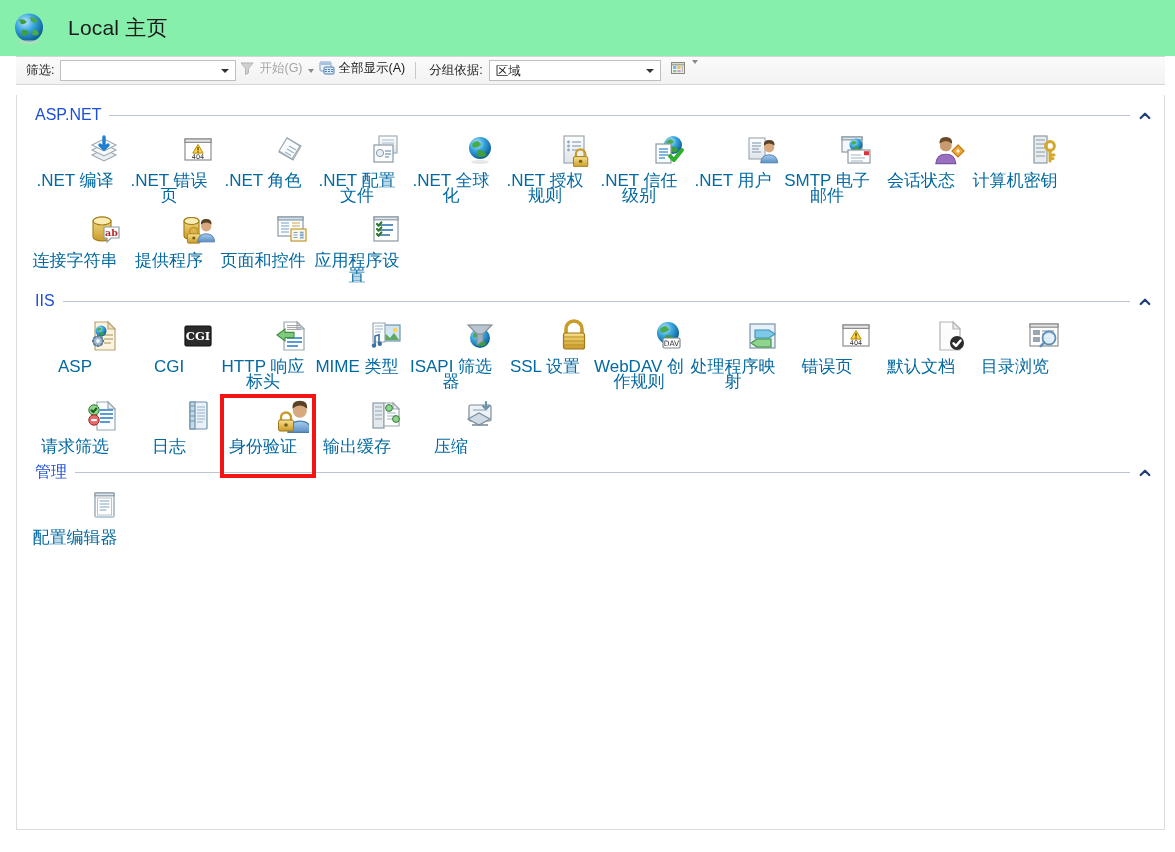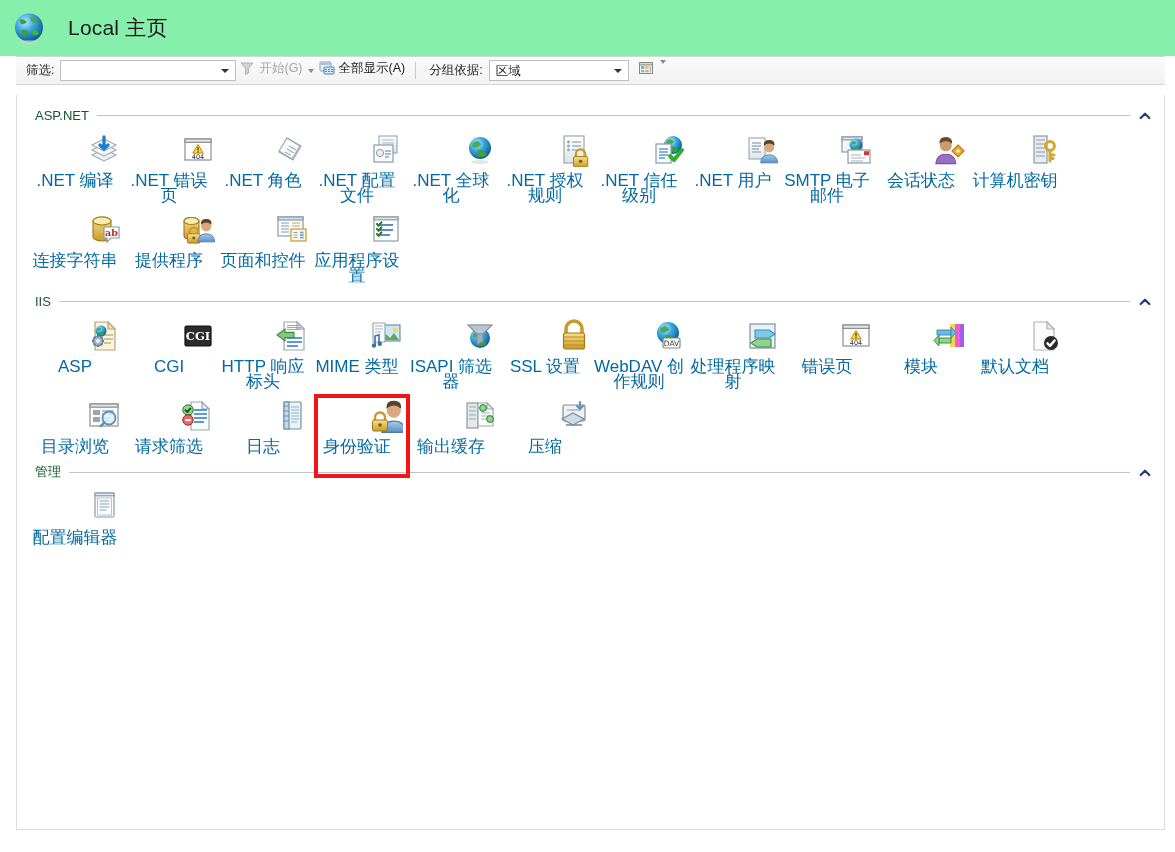--- a/index.html
+++ b/index.html
@@ -36,21 +36,21 @@
   .tb-combo {
     height: 21px; background: #fff; border: 1px solid #bfbfbf;
     display: flex; align-items: center; justify-content: flex-end;
     padding-right: 2px; position: relative;
   }
   .tb-combo .val {
     position:absolute; left:6px; top:50%; transform:translateY(-50%);
     font-size:12.5px; color:#1b1b1b; white-space:nowrap;
   }
   .combo-filter { width: 176px; }
-  .combo-group  { width: 140px; }
+  .combo-group  { width: 172px; }
   .caret {
     width: 0; height: 0; margin-right:4px;
     border-left: 4px solid transparent; border-right: 4px solid transparent;
     border-top: 4px solid #333;
   }
   .tb-btn {
     display:flex; align-items:flex-start; gap:4px; height:22px;
     padding: 0 3px; white-space: nowrap; color:#1b1b1b;
   }
   .tb-btn.disabled { color:#a6a6a6; }
@@ -69,21 +69,21 @@
     overflow: hidden;
   }
   .inner { padding: 6px 10px 0 10px; }
 
   
   .group-head {
     display: flex; align-items: center; height: 20px;
     margin: 4px 0 2px 0; padding-left: 8px;
   }
   .group-title {
-    font-size: 13px; color: #14532d; white-space: nowrap; padding-right: 8px;
+    font-size: 16px; color: #1d4ed8; white-space: nowrap; padding-right: 8px;
     font-family: "Liberation Sans","DejaVu Sans",sans-serif;
   }
   .group-rule { flex: 1 1 auto; height: 1px; background: #b9c4d4; }
   .group-chevron {
     width: 18px; flex: 0 0 18px; display:flex; align-items:center; justify-content:center;
     margin-left: 6px;
   }
 
   
   .grid { display: flex; flex-wrap: wrap; padding-left: 2px; }
@@ -559,34 +559,20 @@
           <div class="cell">
             <span class="art"><svg viewBox="0 0 34 34" width="34" height="34">
                 <rect x="4" y="6" width="26" height="21" fill="#fff" stroke="#8e8e8e" stroke-width="1.2"></rect>
   <rect x="4" y="6" width="26" height="3.4" fill="#e4e4e4" stroke="#8e8e8e" stroke-width="1.2"></rect>
   <path d="M17 11.5l5.2 8.6H11.8z" fill="#ffd34d" stroke="#b88c00" stroke-width="1"></path>
   <rect x="16.3" y="14" width="1.4" height="3.6" fill="#6b5200"></rect>
                 <rect x="16.3" y="18.3" width="1.4" height="1.3" fill="#6b5200"></rect>
   <text x="17" y="26" font-size="6.5" text-anchor="middle" fill="#333" font-family="DejaVu Sans">404</text>
               </svg></span>
             <span class="cap">错误页</span>
-          </div>
-          <div class="cell">
-            <span class="art"><svg viewBox="0 0 34 34" width="34" height="34">
-                <g>
-     <rect x="22" y="5" width="5" height="23" fill="#e85fd0"></rect>
-     <rect x="27" y="5" width="4" height="23" fill="#9f5fe8"></rect>
-     <rect x="17" y="5" width="5" height="23" fill="#ffd24d"></rect>
-     <path d="M4 11h14v5H4z" fill="#6fb8e8" stroke="#3e8fb3" stroke-width="1"></path>
-     <path d="M18 8l5 5.5-5 5.5z" fill="#6fb8e8" stroke="#3e8fb3" stroke-width="1"></path>
-     <path d="M18 19H6v5h12z" fill="#8fd48f" stroke="#3f8f3f" stroke-width="1"></path>
-     <path d="M6 16l-5 5.5L6 27z" fill="#8fd48f" stroke="#3f8f3f" stroke-width="1"></path>
-                </g>
-              </svg></span>
-            <span class="cap">模块</span>
           </div>
           <div class="cell">
             <span class="art"><svg viewBox="0 0 34 34" width="34" height="34">
                 <g>
      <path d="M7 3h13l7 7v21H7z" fill="#fcfcfc" stroke="#b3b3b3" stroke-width="1.2"></path>
      <path d="M20 3l7 7h-7z" fill="#ebebeb" stroke="#b3b3b3" stroke-width="1.2"></path>
      <circle cx="24" cy="24" r="7" fill="#2b2b2b"></circle>
      <path d="M20.5 24.3l2.5 2.6 4.6-5.4" stroke="#fff" stroke-width="2.4" fill="none" stroke-linecap="round" stroke-linejoin="round"></path>
                 </g>
               </svg></span>

